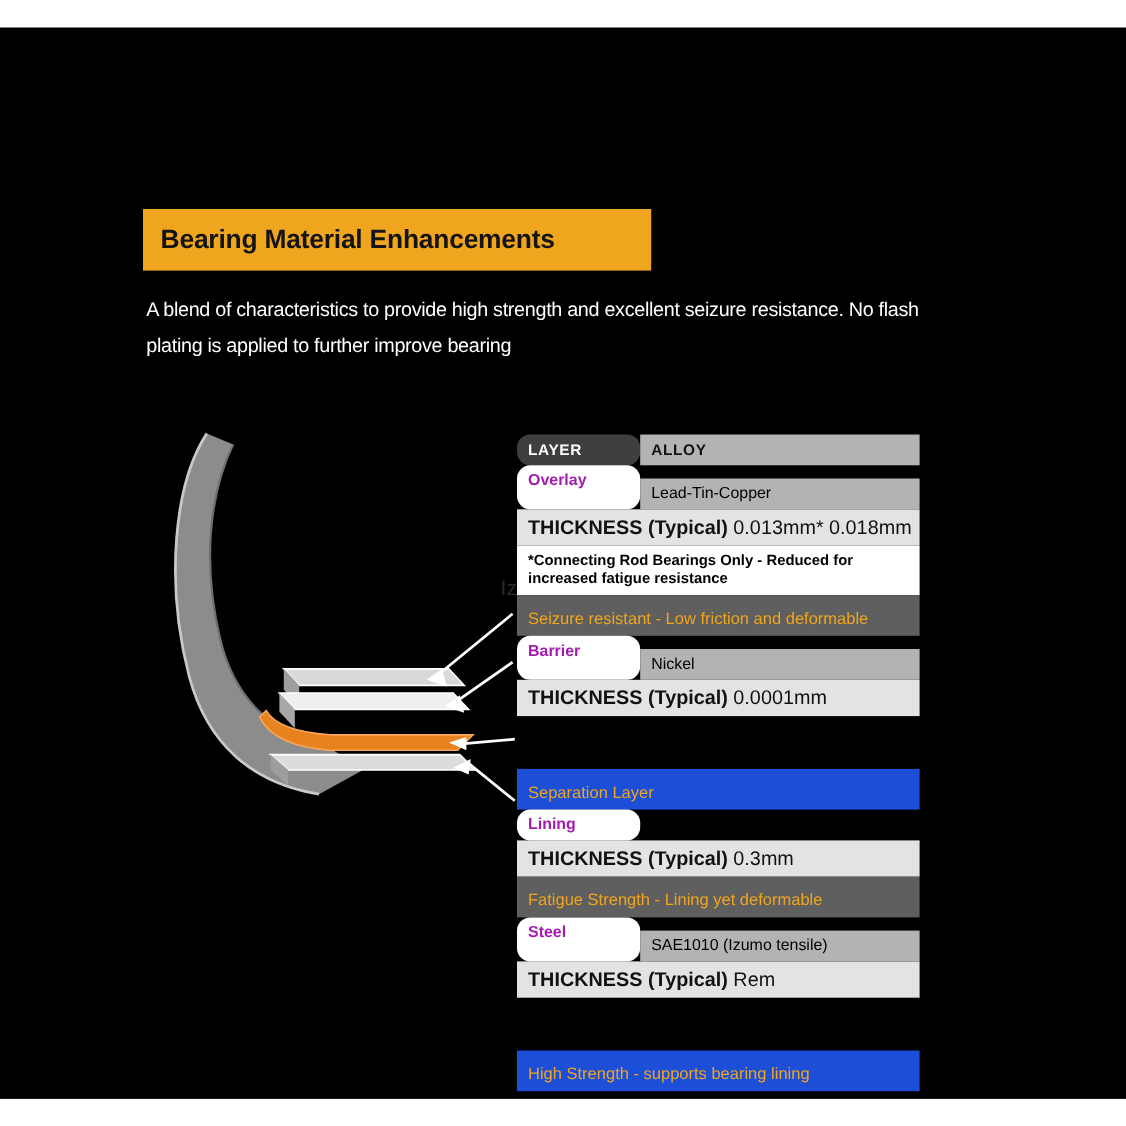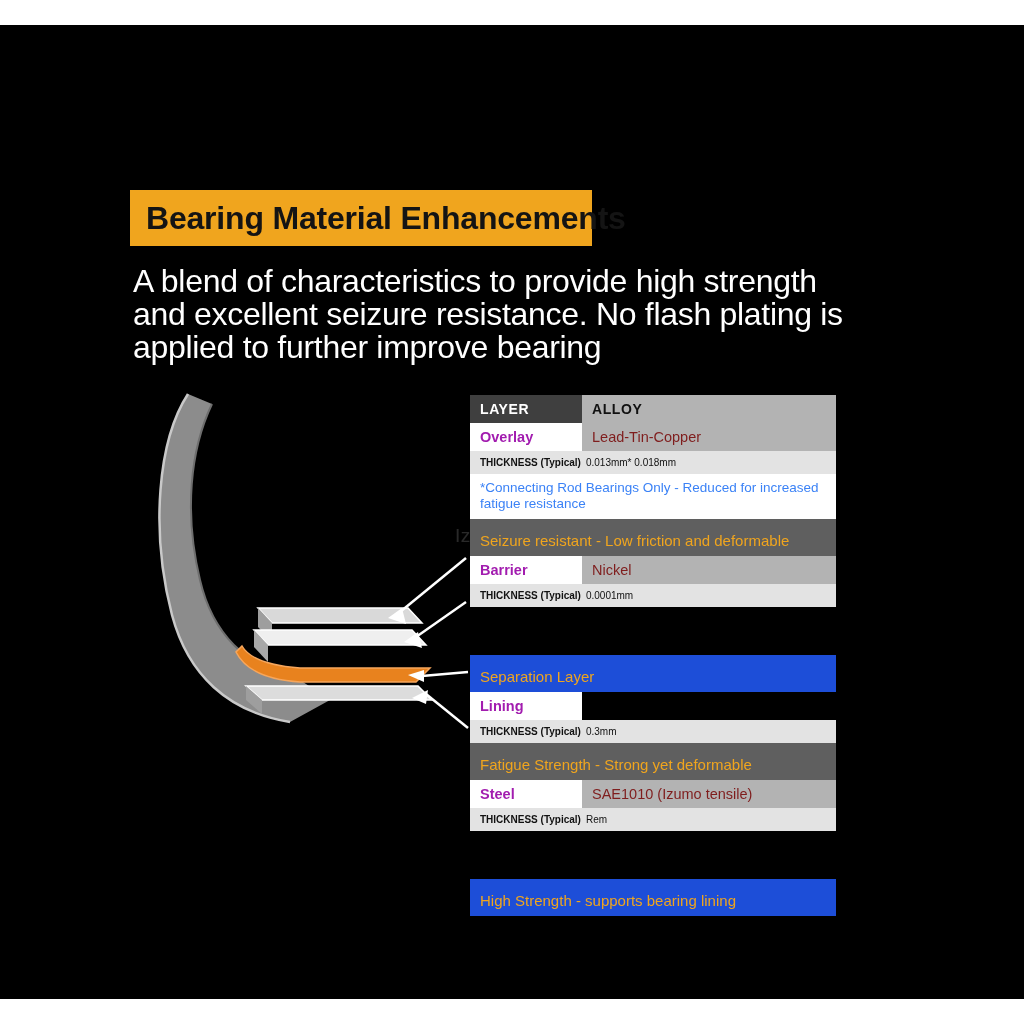--- a/index.html
+++ b/index.html
@@ -34,33 +34,33 @@
     left: 130px;
     top: 165px;
     width: 462px;
     height: 56px;
     background: #f0a51e;
     display: flex;
     align-items: center;
   }
   #title-text {
     color: #141414;
-    font-size: 32px;
+    font-size: 24px;
     font-weight: bold;
     letter-spacing: -0.2px;
     padding-left: 16px;
     white-space: nowrap;
   }
   #subtitle {
     position: absolute;
     left: 133px;
     top: 240px;
     width: 730px;
     color: #ffffff;
-    font-size: 32px;
+    font-size: 18px;
     line-height: 33px;
     letter-spacing: -0.3px;
   }
   
   #watermark {
     position: absolute;
     left: 455px;
     top: 500px;
     color: rgba(255,255,255,0.16);
     font-size: 19px;
@@ -89,20 +89,21 @@
     width: 366px;
     box-sizing: border-box;
   }
   .cell-label {
     width: 112px;
     box-sizing: border-box;
     padding: 6px 0 6px 10px;
     font-size: 14.5px;
     white-space: nowrap;
     overflow: hidden;
+    border-radius: 12px;
   }
   .cell-value {
     flex: 1;
     box-sizing: border-box;
     padding: 6px 12px 6px 10px;
     font-size: 14.5px;
     white-space: nowrap;
     overflow: hidden;
   }
   
@@ -121,45 +122,47 @@
     font-size: 14px;
   }
   
   .r-layer .cell-label {
     background: #ffffff;
     color: #a21caf;
     font-weight: bold;
   }
   .r-layer .cell-value {
     background: #b3b3b3;
-    color: #7f1d1d;
+    color: #000000;
+    margin-top: 12px;
   }
   
   .r-thick {
     background: #e3e3e3;
     color: #111111;
     display: flex;
     padding: 6px 0 6px 10px;
-    font-size: 10px;
+    font-size: 18px;
     white-space: nowrap;
   }
   .r-thick b {
     font-weight: bold;
     margin-right: 5px;
   }
   .r-thick .tval {
     font-weight: normal;
   }
   
   .r-note {
     background: #ffffff;
-    color: #3b82f6;
+    color: #000000;
     padding: 6px 0 7px 10px;
     font-size: 13.5px;
     line-height: 16px;
+    font-weight: bold;
   }
   
   .r-prop {
     background: #5f5f5f;
     color: #f0a51e;
     padding: 13px 0 7px 10px;
     font-size: 15px;
     white-space: nowrap;
   }
   .r-prop.alt {
@@ -241,21 +244,21 @@
       </div>
       <div class="r-prop alt">Separation Layer</div>
 
       <div class="row r-layer">
         <div class="cell-label">Lining</div>
       </div>
       <div class="r-thick">
         <b>THICKNESS (Typical)</b>
         <span class="tval">0.3mm</span>
       </div>
-      <div class="r-prop">Fatigue Strength - Strong yet deformable</div>
+      <div class="r-prop">Fatigue Strength - Lining yet deformable</div>
 
       <div class="row r-layer">
         <div class="cell-label">Steel</div>
         <div class="cell-value">SAE1010 (Izumo tensile)</div>
       </div>
       <div class="r-thick">
         <b>THICKNESS (Typical)</b>
         <span class="tval">Rem</span>
       </div>
       <div class="r-prop alt">High Strength - supports bearing lining</div>

